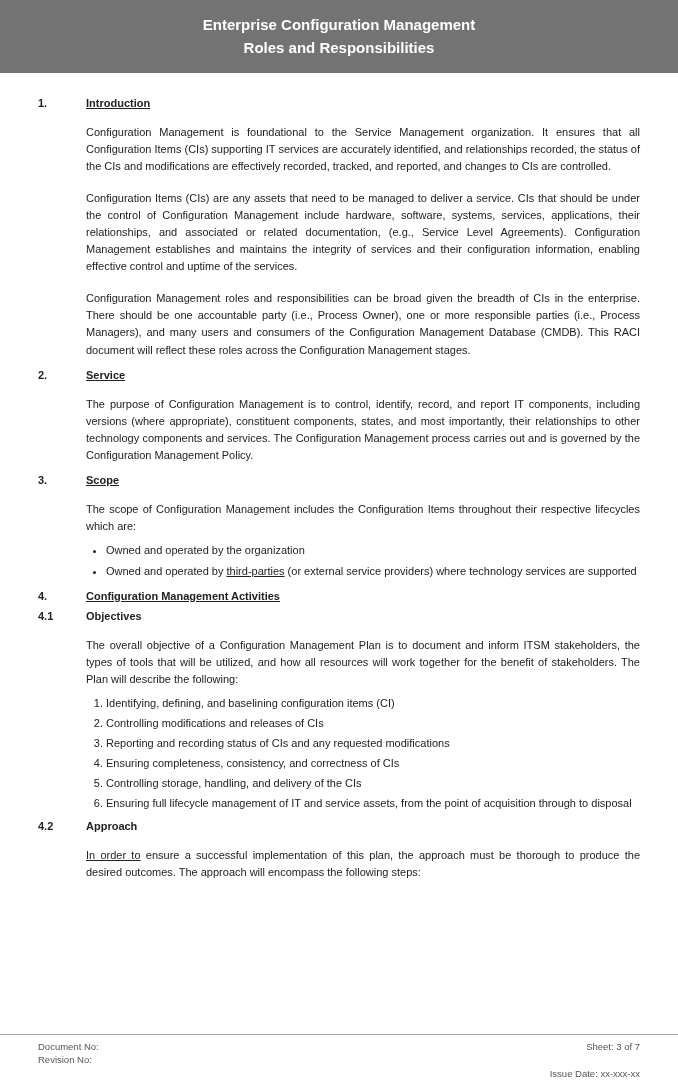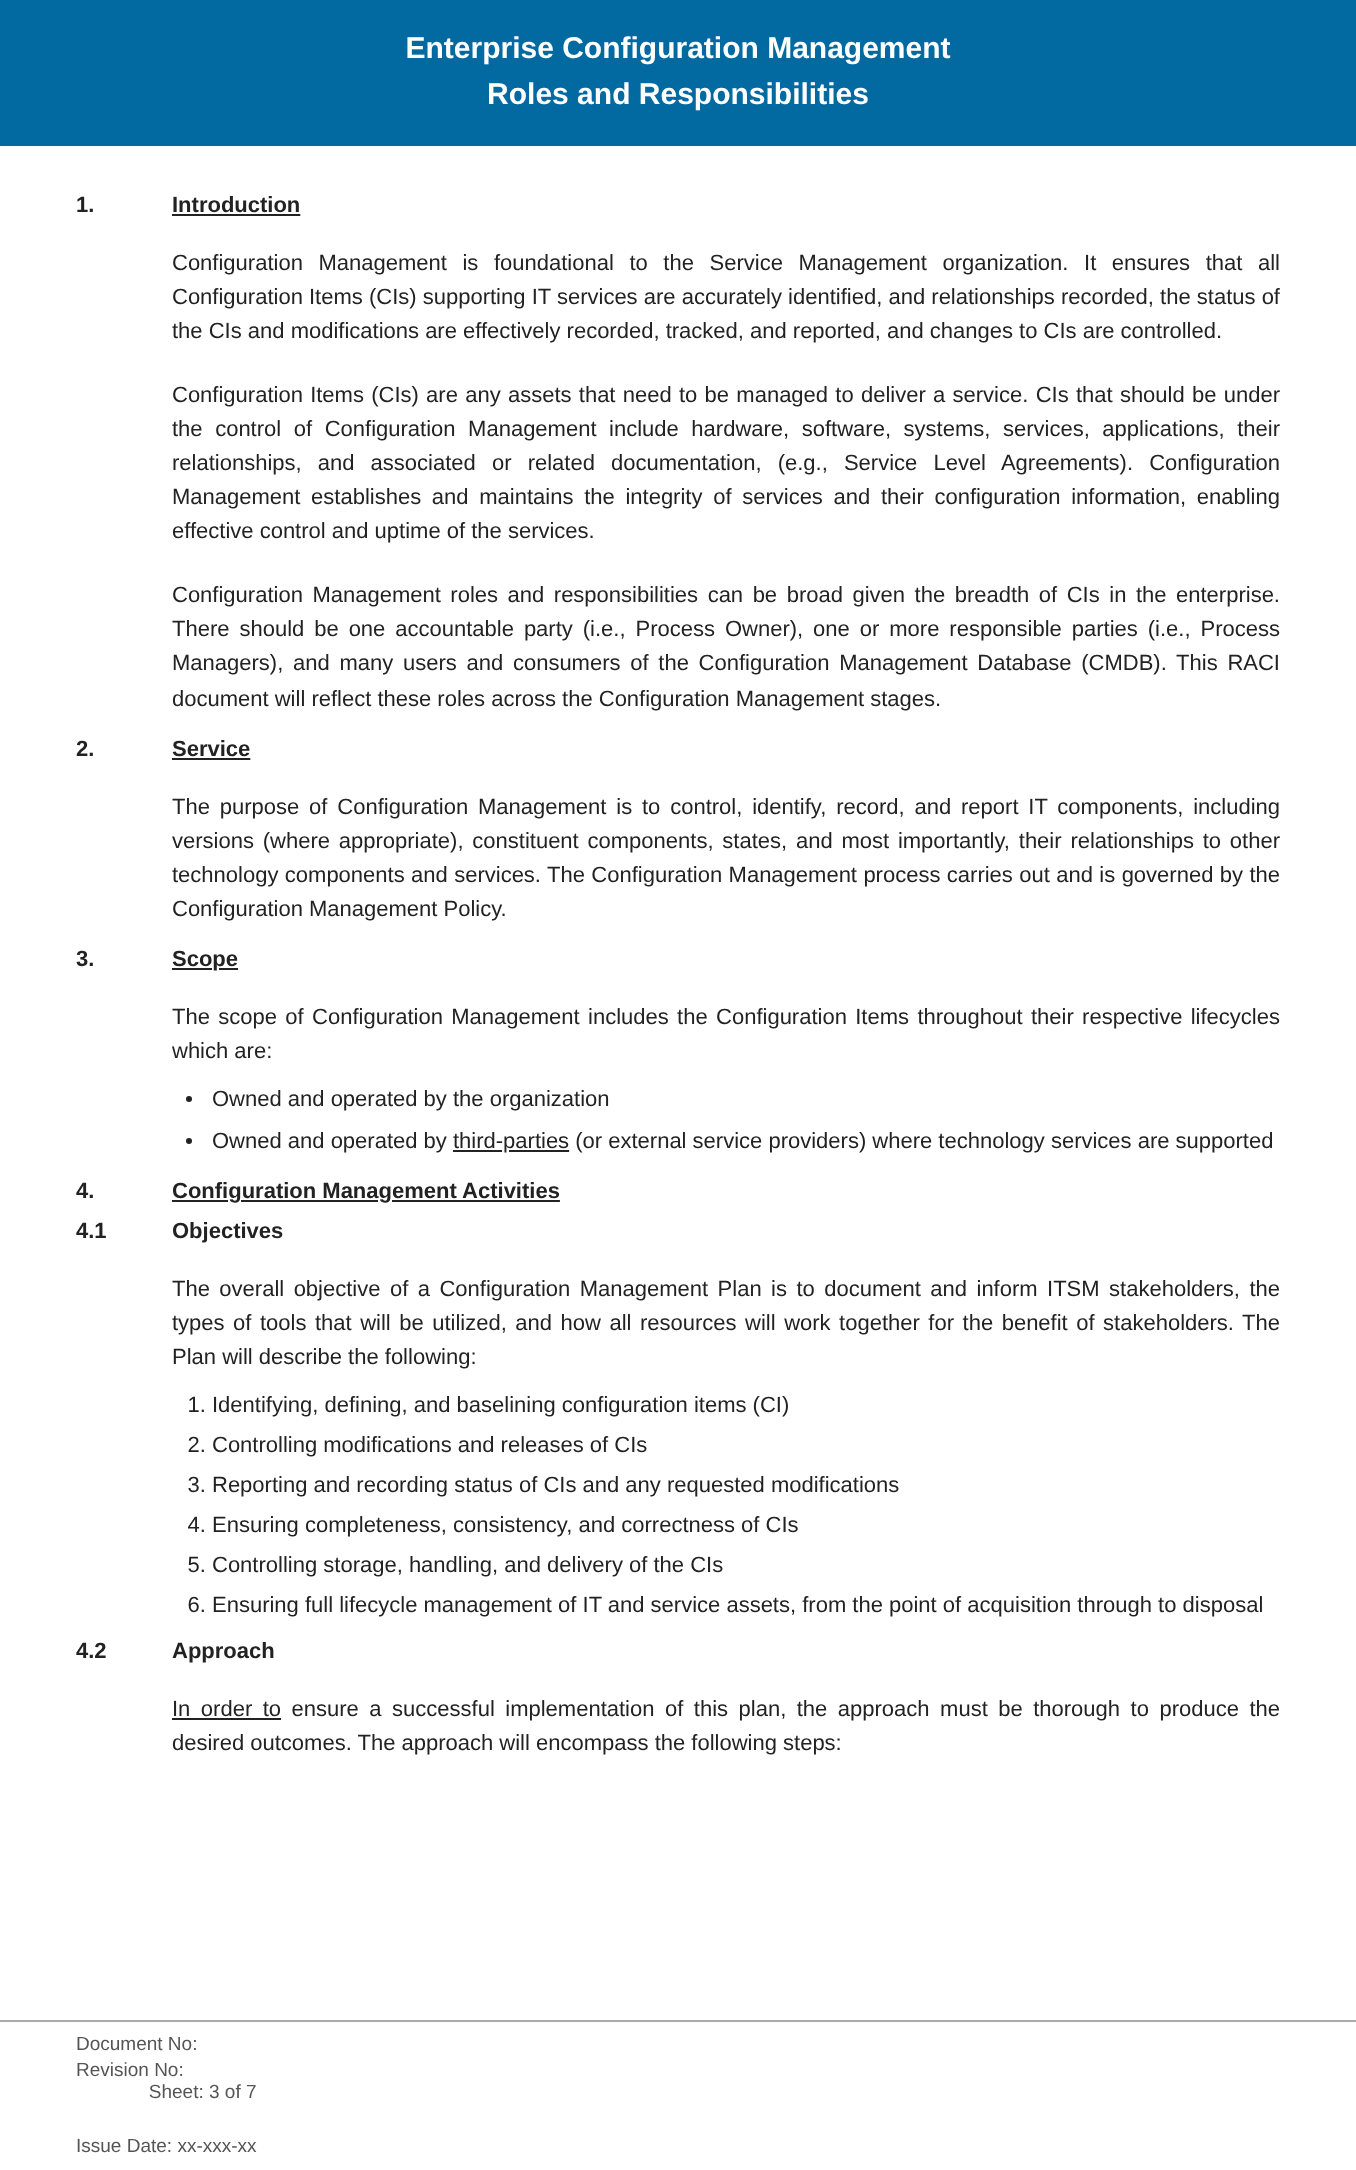--- a/index.html
+++ b/index.html
@@ -15,21 +15,21 @@
     .page {
       width: 678px;
       min-height: 1085px;
       background: #fff;
       display: flex;
       flex-direction: column;
     }
 
     
     .header {
-      background: #0369a1;
+      background: #737373;
       text-align: center;
       padding: 14px 20px 14px 20px;
       margin-bottom: 10px;
     }
     .header-title {
       color: #fff;
       font-weight: bold;
       font-size: 15px;
       line-height: 1.5;
     }
@@ -113,21 +113,20 @@
     
     .footer {
       border-top: 1px solid #aaa;
       padding: 6px 38px 6px 38px;
       display: flex;
       justify-content: space-between;
       align-items: flex-start;
       font-size: 9.5px;
       color: #555;
       margin-top: auto;
-      flex-direction: column;
     }
     .footer-left {
       display: flex;
       flex-direction: column;
       gap: 2px;
     }
     .footer-right {
       display: flex;
       flex-direction: column;
       gap: 16px;

